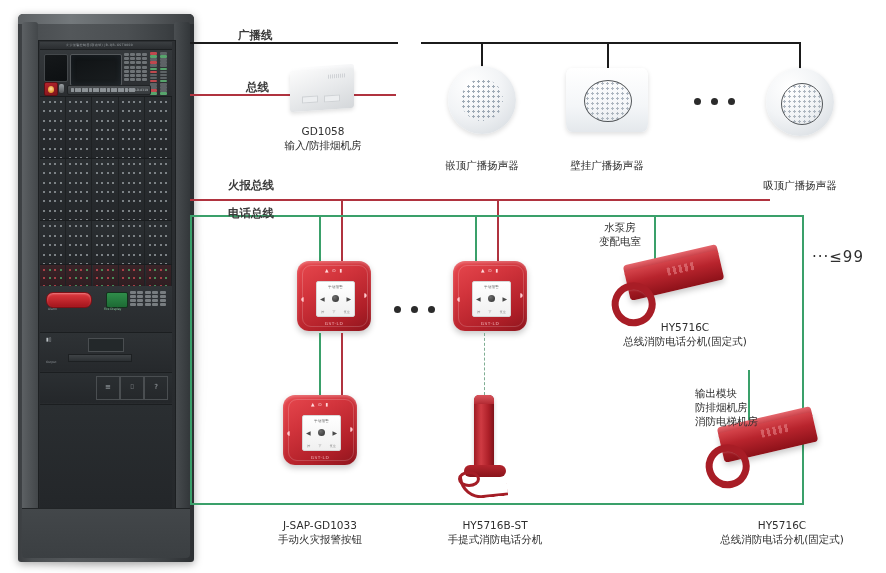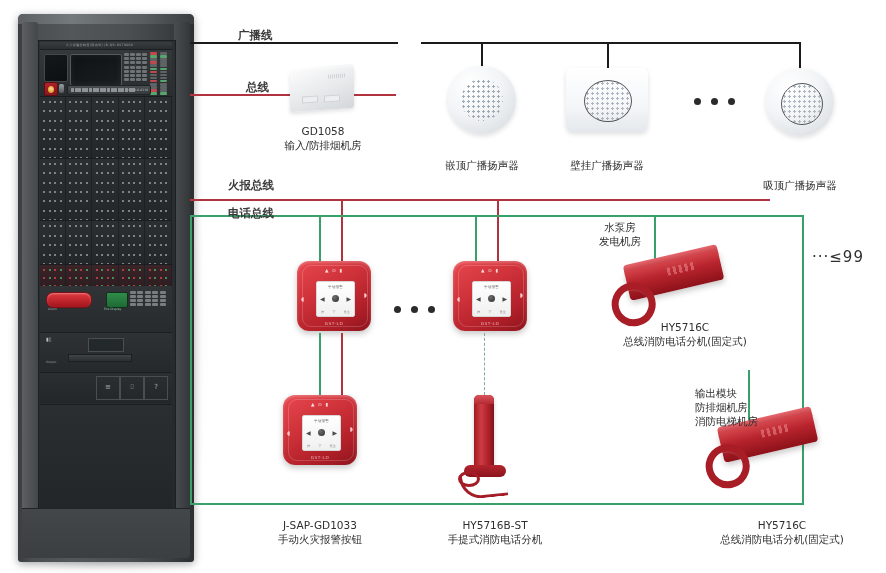--- a/index.html
+++ b/index.html
@@ -1112,21 +1112,21 @@
   </div>
 
   <div class="tel" style="left:608px;top:248px;transform:rotate(-13deg);transform-origin:50% 50%;">
     <div class="topface"></div>
       <div class="base"></div>
       <div class="keys"></div>
       <div class="hook"></div>
   </div>
   <div class="roomlab" style="left:575px;top:220px;width:90px;">
     <div>水泵房</div>
-      <div>发电机房</div>
+      <div>变配电室</div>
   </div>
   <div class="cap" style="left:575px;top:320px;width:220px;">
     <div>HY5716C</div>
     <div>总线消防电话分机(固定式)</div>
   </div>
 
   <div class="tel" style="left:702px;top:410px;transform:rotate(-13deg);transform-origin:50% 50%;">
     <div class="topface"></div>
       <div class="base"></div>
       <div class="keys"></div>

